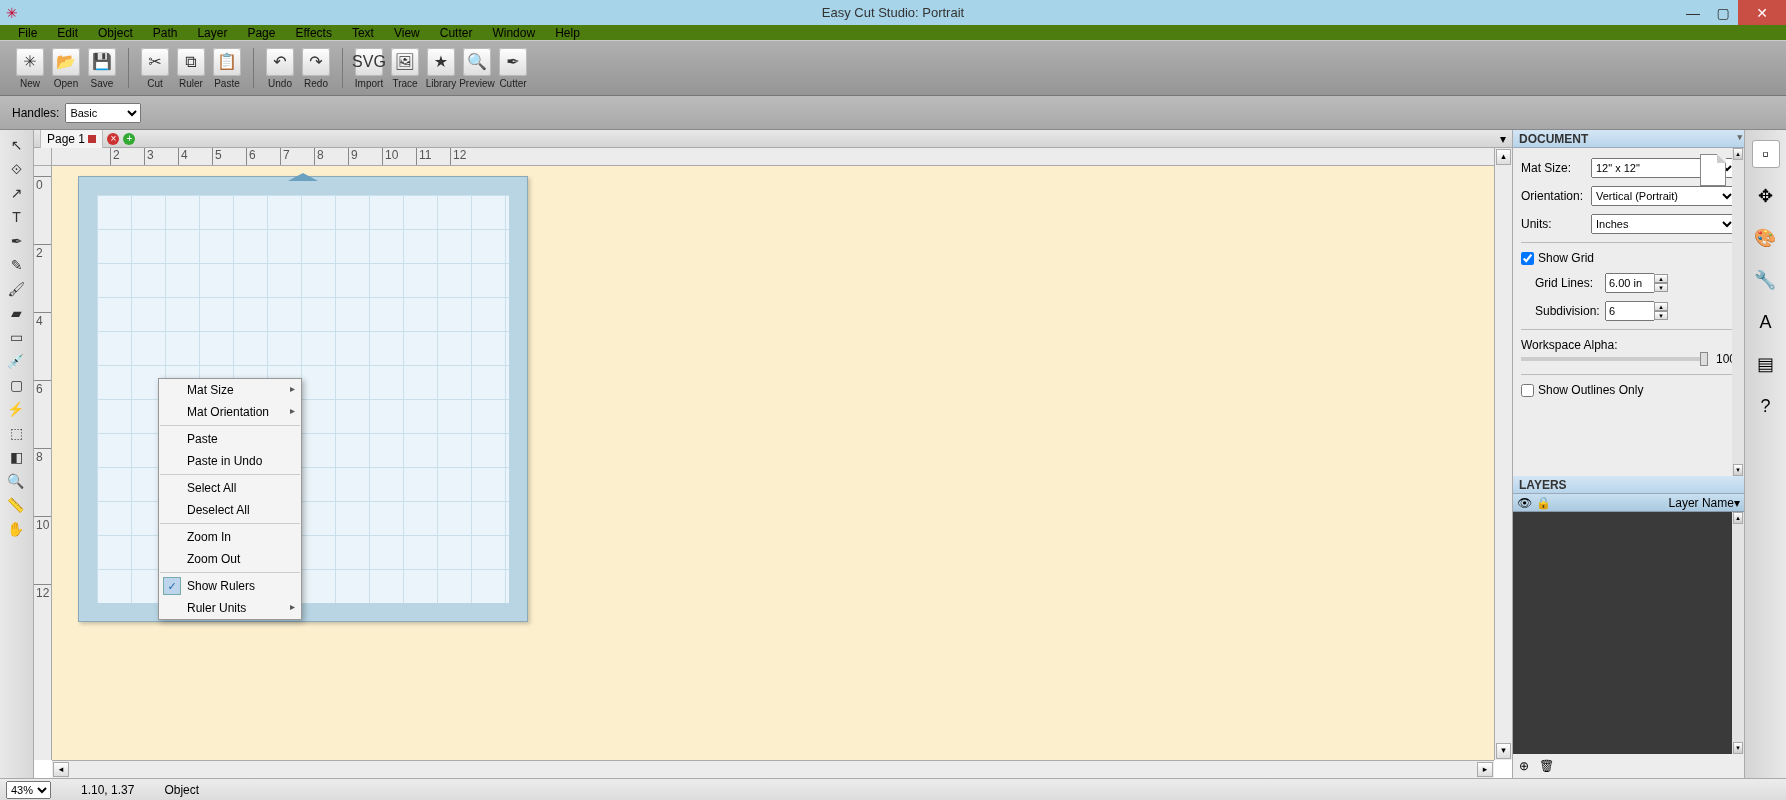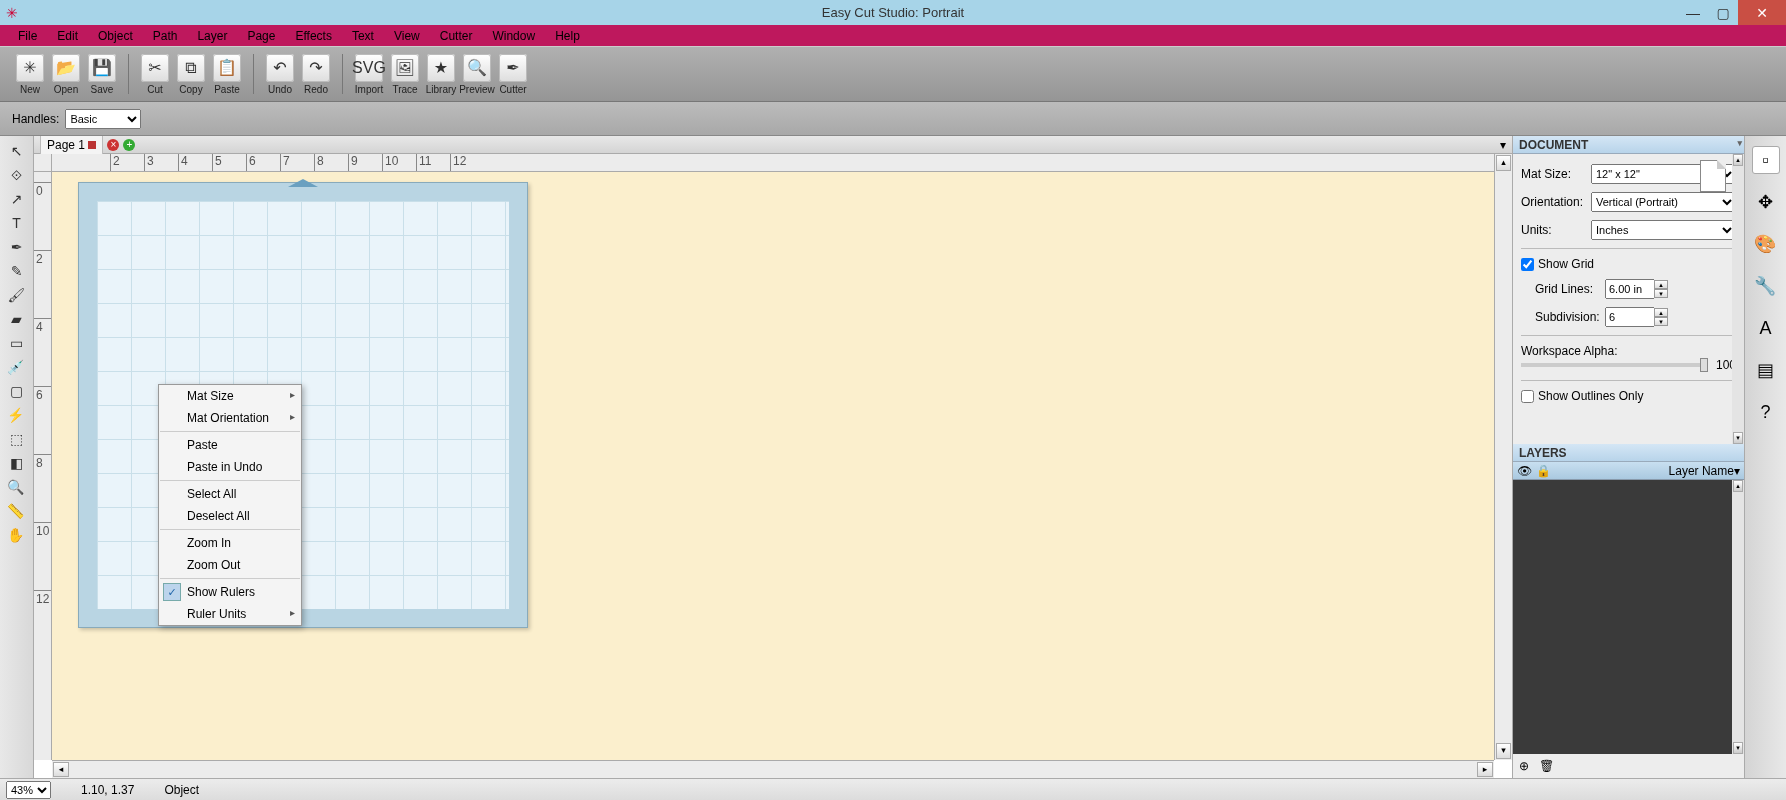--- a/index.html
+++ b/index.html
@@ -3,21 +3,21 @@
 <meta charset="utf-8">
 <style>
 * { margin: 0; padding: 0; box-sizing: border-box; font-family: "Segoe UI", Tahoma, Arial, sans-serif; font-size: 12px; }
 body { background: #f0f0f0; width: 1786px; height: 800px; overflow: hidden; display: flex; flex-direction: column; }
 .titlebar { background: #a7d4e8; height: 25px; display: flex; align-items: center; position: relative; }
 .titlebar .app-icon { width: 16px; height: 16px; margin-left: 6px; color: #c03; font-size: 14px; }
 .titlebar .title { position: absolute; left: 50%; transform: translateX(-50%); color: #333; font-size: 13px; }
 .titlebar .window-controls { margin-left: auto; display: flex; height: 100%; }
 .titlebar .window-controls div { width: 30px; display: flex; align-items: center; justify-content: center; color: #333; font-size: 14px; }
 .titlebar .window-controls .close { background: #c94f44; color: #fff; width: 48px; }
-.menubar { background: #be185d; height: 22px; display: flex; align-items: center; padding-left: 8px; border-bottom: 1px solid #ccc; }
+.menubar { background: #4d7c0f; height: 16px; display: flex; align-items: center; padding-left: 8px; border-bottom: 1px solid #ccc; }
 .menubar .menu-item { padding: 3px 10px; cursor: default; }
 .toolbar { background: #9b9b9b; background: linear-gradient(#b0b0b0,#959595); height: 55px; display: flex; align-items: center; padding-left: 12px; gap: 0; border-bottom: 1px solid #777; }
 .toolbar .tb-btn { display: flex; flex-direction: column; align-items: center; justify-content: center; width: 36px; height: 48px; cursor: pointer; margin-right: 0; }
 .toolbar .tb-btn .icon { width: 28px; height: 28px; border-radius: 3px; display:flex; align-items:center; justify-content:center; font-size:16px; color:#333; background:linear-gradient(#fff,#ddd); box-shadow: inset 0 0 0 1px #bbb; }
 .toolbar .tb-btn .lbl { font-size: 10px; color: #222; margin-top: 2px; }
 .toolbar .sep { width: 1px; height: 40px; background: #777; margin: 0 8px; }
 .options-bar { background: linear-gradient(#bcbcbc,#a8a8a8); height: 34px; display: flex; align-items: center; padding-left: 12px; border-bottom: 1px solid #888; }
 .options-bar label { margin-right: 6px; }
 .options-bar select { width: 76px; height: 20px; font-size: 11px; }
 .workspace { flex: 1; display: flex; overflow: hidden; }
@@ -123,21 +123,21 @@
       <div class="icon">💾</div>
       <div class="lbl">Save</div>
     </div>
     <div class="sep"></div>
     <div class="tb-btn">
       <div class="icon">✂</div>
       <div class="lbl">Cut</div>
     </div>
     <div class="tb-btn">
       <div class="icon">⧉</div>
-      <div class="lbl">Copy</div>
+      <div class="lbl">Ruler</div>
     </div>
     <div class="tb-btn">
       <div class="icon">📋</div>
       <div class="lbl">Paste</div>
     </div>
     <div class="sep"></div>
     <div class="tb-btn">
       <div class="icon">↶</div>
       <div class="lbl">Undo</div>
     </div>
@@ -261,21 +261,21 @@
         <div class="cm-item"><span>Zoom Out</span></div>
         <div class="cm-sep"></div>
         <div class="cm-item"><div class="cm-check">✓</div><span>Show Rulers</span></div>
         <div class="cm-item has-sub"><span>Ruler Units</span></div>
       </div>
   </div>
 
   <div class="right-panel">
     <div class="doc-wrap">
       <div class="panel-header"><span>DOCUMENT</span><span class="panel-collapse">▾</span></div>
-      <div class="doc-panel" style="height:290px">
+      <div class="doc-panel" style="height:328px">
         <div class="panel-scroll">
             <div class="sb" style="top:0">▴</div>
             <div class="sb" style="bottom:0">▾</div>
           </div>
         <div class="doc-icon"></div>
         <div class="doc-row">
             <label>Mat Size:</label>
             <select><option>12" x 12"</option></select>
           </div>
         <div class="doc-row">

